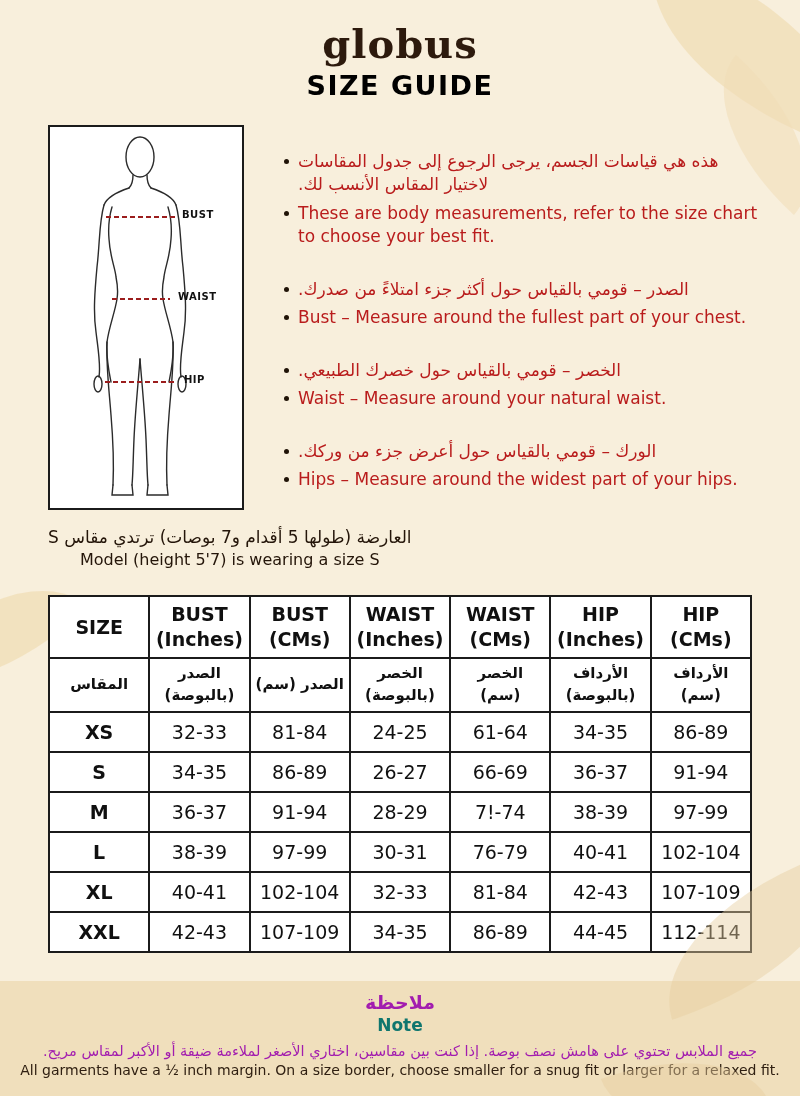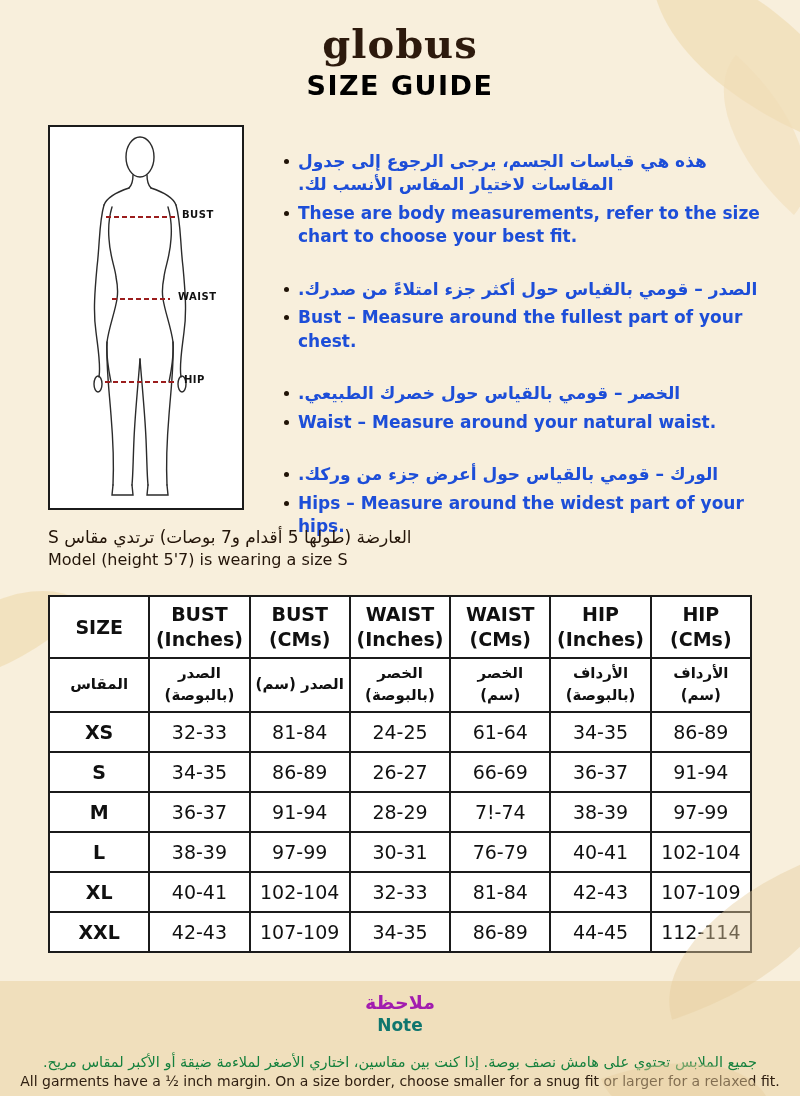--- a/index.html
+++ b/index.html
@@ -23,41 +23,41 @@
                 background:#ffffff; border:2px solid #1b1b1b; z-index:1; }
   .fig-label { position:absolute; font-size:10px; font-weight:700; color:#111; letter-spacing:.5px; }
   .lbl-bust  { left:132px; top:82px; }
   .lbl-waist { left:128px; top:164px; }
   .lbl-hip   { left:134px; top:247px; }
 
   .bullets { position:absolute; left:284px; top:150px; width:476px; z-index:1; }
   .group { margin-bottom:29px; }
   .row { display:flex; gap:9px; margin-bottom:5px; }
   .dot { width:5px; height:5px; border-radius:50%; background:#201307; flex:0 0 auto; margin-top:9px; }
-  .txt { font-size:17px; line-height:1.38; color:#1d4ed8; flex:1;font-weight:bold; }
+  .txt { font-size:17px; line-height:1.38; color:#b91c1c; flex:1; }
   .ar  { direction:rtl; text-align:left; }
 
   .model-note { position:absolute; left:48px; top:527px; z-index:1; }
   .model-note .m-ar { direction:rtl; text-align:right; font-size:17px; }
-  .model-note .m-en { font-size:16px; margin-top:3px; }
+  .model-note .m-en { font-size:16px; margin-top:3px;text-align:center; }
 
   .size-table { position:absolute; left:48px; top:595px; width:704px; border-collapse:collapse;
                 background:#ffffff; z-index:1; table-layout:fixed; }
   .size-table th, .size-table td { border:2px solid #1b1b1b; text-align:center; vertical-align:middle; color:#101010; }
   th.en-h { font-size:19px; font-weight:700; white-space:pre-line; height:62px; line-height:1.3; }
   th.ar-h { font-size:15px; font-weight:700; height:54px; direction:rtl; line-height:1.45; padding:2px 4px; }
   .size-table td { font-size:19px; height:40px; }
   td.size-cell { font-weight:700; }
 
   .note-band { position:absolute; left:0; top:981px; width:800px; height:115px;
                background:#f0dfbc; z-index:1; text-align:center; padding-top:10px; }
   .note-inner { position:relative; z-index:3; }
   .note-title-ar { font-size:19px; font-weight:700; color:#a21caf; direction:rtl; }
   .note-title-en { font-size:17px; font-weight:700; color:#0f766e; margin-top:2px; }
-  .note-body-ar  { font-size:14.5px; margin-top:19px; direction:rtl; color:#15803d; }
+  .note-body-ar  { font-size:14.5px; margin-top:8px; direction:rtl; color:#a21caf; }
   .note-body-en  { font-size:14px; margin-top:3px; color:#302012; }
 </style>
 </head>
 <body>
 
 <div class="page">
 
   <div class="leaf lf1"></div>
   <div class="leaf lf2"></div>
   <div class="leaf lf3"></div>

